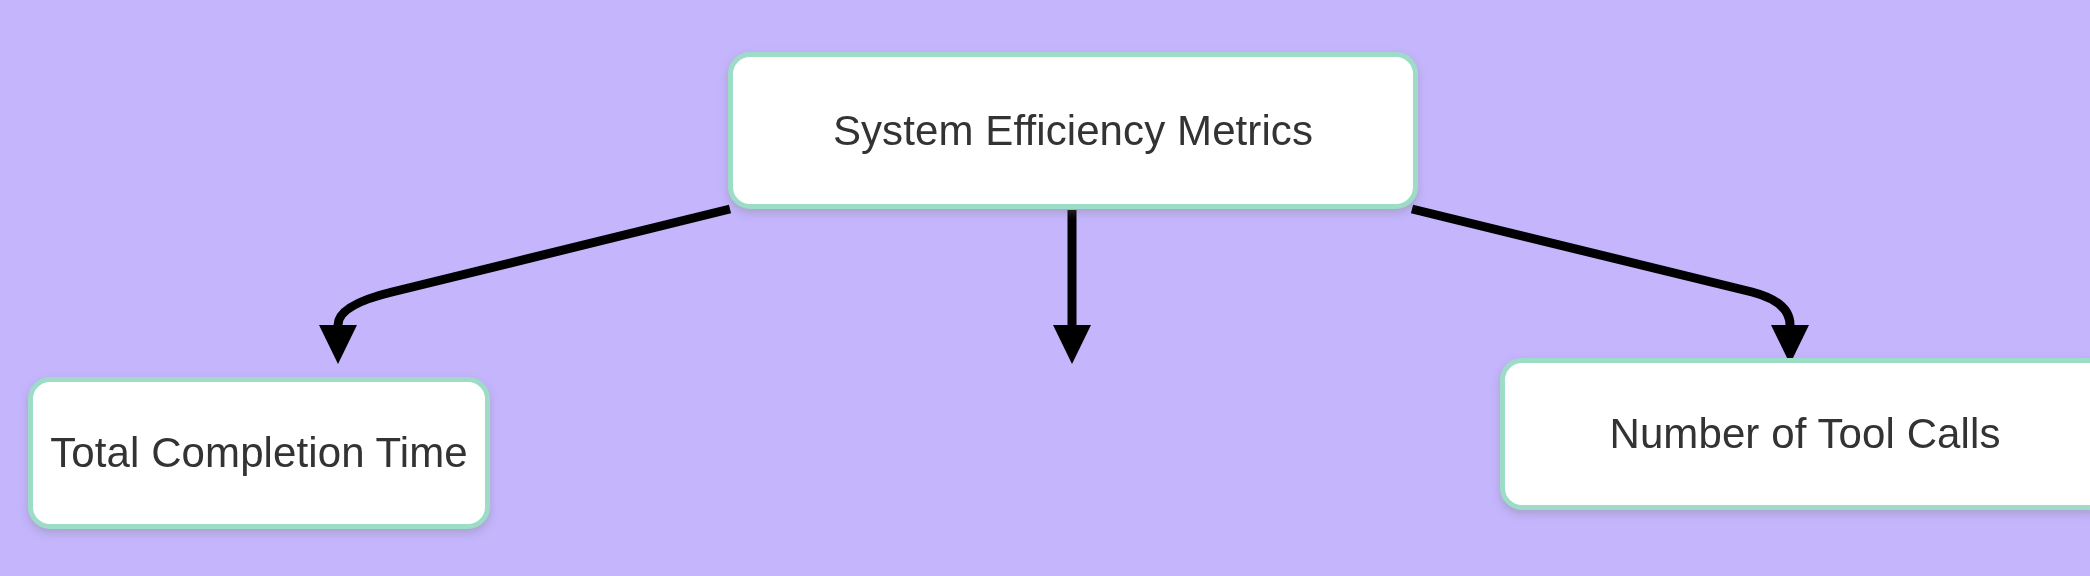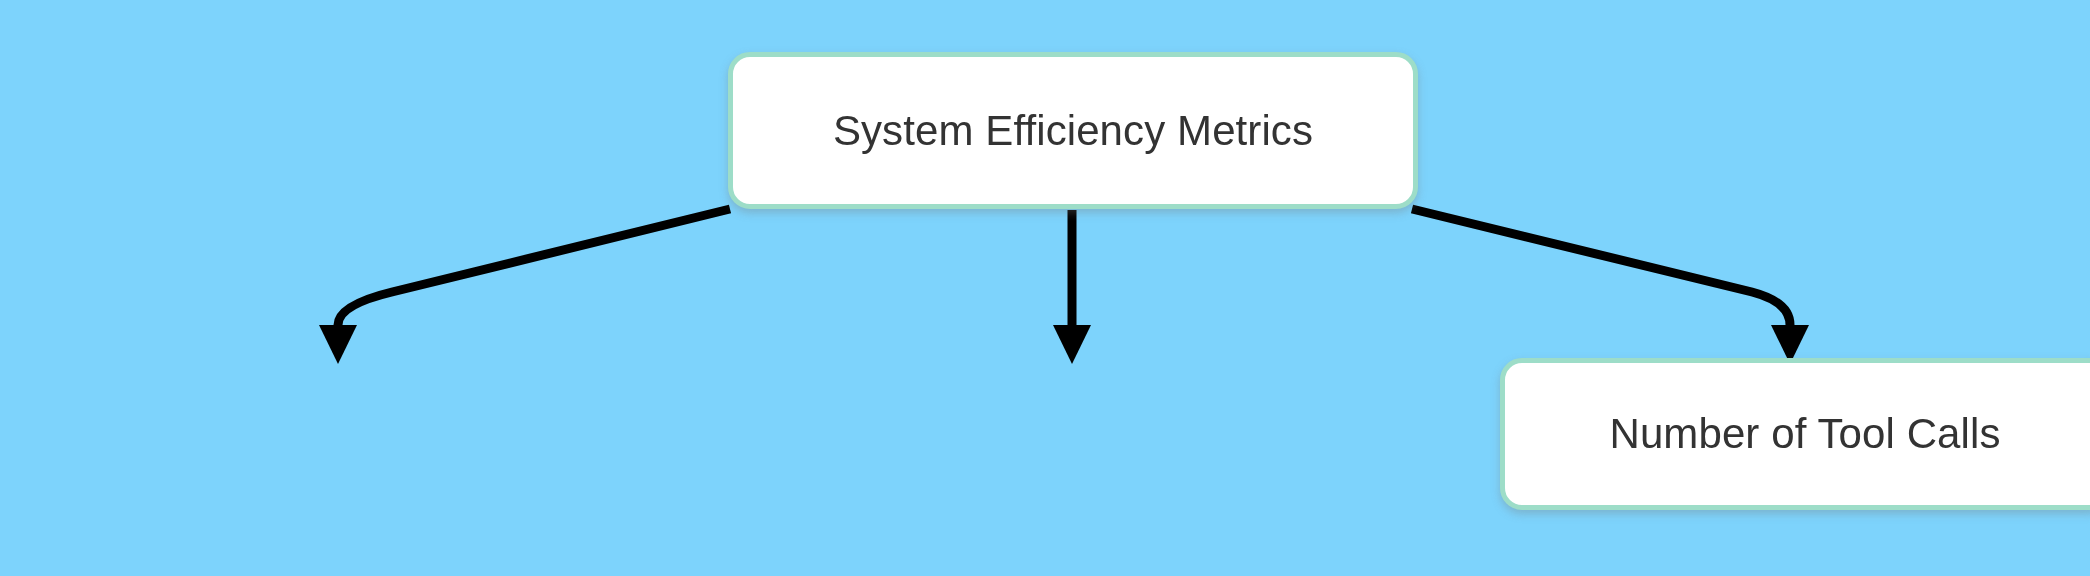--- a/index.html
+++ b/index.html
@@ -7,21 +7,21 @@
     padding: 0;
     background: #ffffff;
   }
   body {
     font-family: "Liberation Sans", sans-serif;
   }
   #canvas {
     position: relative;
     width: 2090px;
     height: 576px;
-    background: #7dd3fc;
+    background: #c4b5fd;
     overflow: hidden;
   }
   #edges {
     position: absolute;
     left: 0;
     top: 0;
     width: 2090px;
     height: 576px;
     pointer-events: none;
   }
@@ -89,19 +89,22 @@
     <path d="M 319,325 L 357,325 L 338,364 Z" fill="#000000"></path>
 
     <path d="M 1412,209 L 1752,292 Q 1790,302 1790,325" fill="none" stroke="#000000" stroke-width="9" stroke-linecap="butt" stroke-linejoin="round"></path>
     <path d="M 1771,325 L 1809,325 L 1790,364 Z" fill="#000000"></path>
   </svg>
 
   <div class="node" id="node-root">
     <span class="node-label">System Efficiency Metrics</span>
   </div>
 
+  <div class="node" id="node-child-0">
+    <span class="node-label">Total Completion Time</span>
+  </div>
 
 
   <div class="node" id="node-child-2">
     <span class="node-label">Number of Tool Calls</span>
   </div>
 
 </div>
 
 </body></html>

